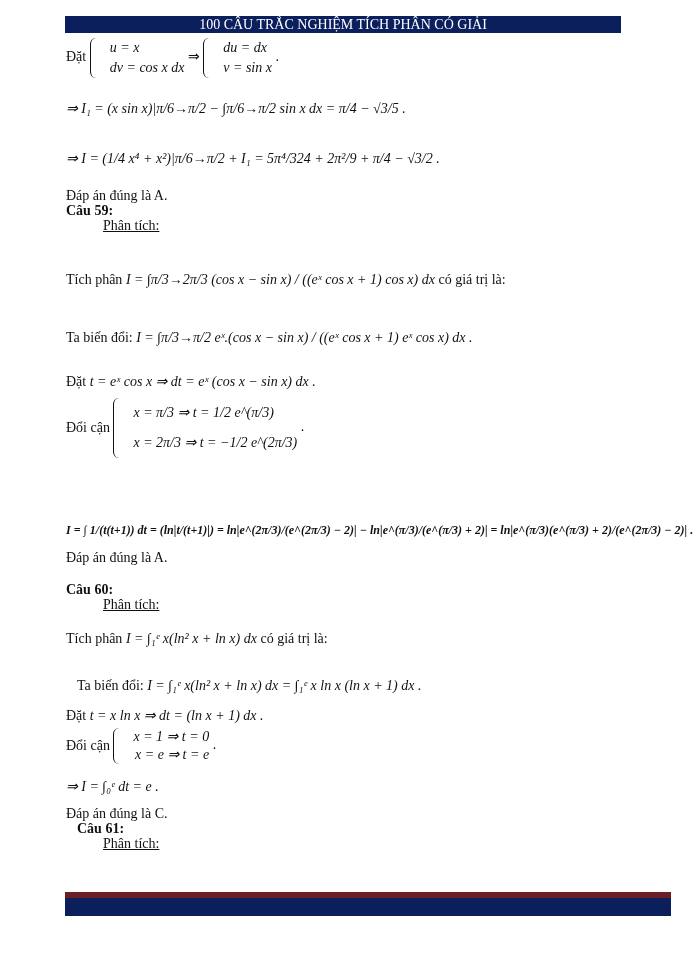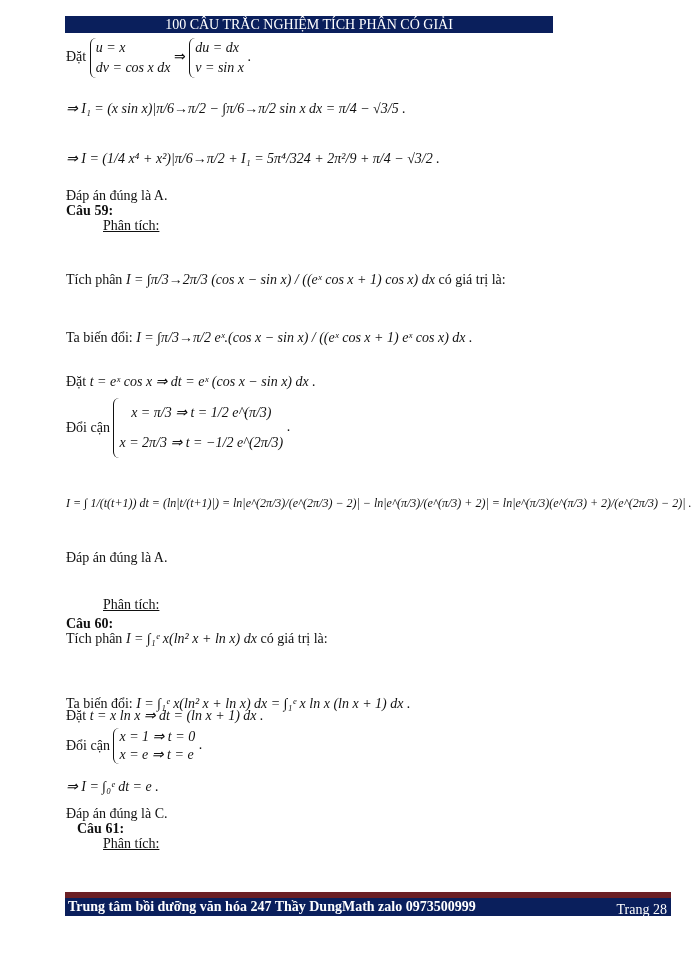--- a/index.html
+++ b/index.html
@@ -1,29 +1,29 @@
 <!DOCTYPE html>
 <html><head>
 <meta charset="utf-8">
 <style>
   html, body { margin:0; padding:0; background:#ffffff; }
   body { width:700px; height:960px; position:relative; overflow:hidden;
          font-family:"Liberation Serif", serif; color:#111; font-size:14px; }
-  .header-bar { position:absolute; left:65px; top:16px; width:488px; height:17px;
+  .header-bar { position:absolute; left:65px; top:16px; width:556px; height:17px;
                 background:#0a1f5c; color:#fff; text-align:center; font-size:14px; line-height:17px; }
   .footer-stripe { position:absolute; left:65px; top:892px; width:606px; height:6px; background:#6b1f24; }
   .footer-bar { position:absolute; left:65px; top:898px; width:606px; height:18px; background:#0a1f5c;
                 color:#fff; font-size:14px; line-height:18px; }
   .footer-left { position:absolute; left:3px; top:0; font-weight:bold; }
-  .footer-right { position:absolute; right:4px; top:3px; }
+  .footer-right { position:absolute; right:4px; top:16px; }
   .blk { position:absolute; left:66px; white-space:nowrap; }
   .m { font-style:italic; }
   .b { font-weight:bold; }
   .u { text-decoration:underline;margin-left:37px; }
-  .sys { display:inline-block; vertical-align:middle; border-left:1px solid #111; border-radius:6px 0 0 6px; padding-left:5px; line-height:20px; }
+  .sys { display:inline-block; vertical-align:middle; border-left:1px solid #111; border-radius:6px 0 0 6px; padding-left:19px; line-height:20px; }
 </style>
 </head>
 <body>
 
 <div class="header-bar">100 CÂU TRẮC NGHIỆM TÍCH PHÂN CÓ GIẢI</div>
 
 <div class="blk" style="top:38px;">
   <span>Đặt</span>
   <span class="sys m">
     <span>u = x</span><br>
@@ -50,53 +50,52 @@
 <div class="blk" style="top:330px;">
   <span>Ta biến đổi:</span>
   <span class="m">I = ∫π/3→π/2 eˣ.(cos x − sin x) / ((eˣ cos x + 1) eˣ cos x) dx .</span>
 </div>
 <div class="blk" style="top:373px;">
   <span>Đặt</span>
   <span class="m">t = eˣ cos x ⇒ dt = eˣ (cos x − sin x) dx .</span>
 </div>
 <div class="blk" style="top:398px;">
   <span style="vertical-align:middle;">Đổi cận</span>
-  <span class="sys m" style="line-height:30px;text-align:center;">
+  <span class="sys m" style="line-height:30px;">
     <span>x = π/3 ⇒ t = 1/2 e^(π/3)</span><br>
     <span>x = 2π/3 ⇒ t = −1/2 e^(2π/3)</span>
   </span> .
 </div>
-<div class="blk m" style="top:496px; font-size:12px;">I = ∫ 1/(t(t+1)) dt = (ln|t/(t+1)|) = ln|e^(2π/3)/(e^(2π/3) − 2)| − ln|e^(π/3)/(e^(π/3) + 2)| = ln|e^(π/3)(e^(π/3) + 2)/(e^(2π/3) − 2)| .</div>
+<div class="blk m" style="top:523px; font-size:12px;font-weight:bold;">I = ∫ 1/(t(t+1)) dt = (ln|t/(t+1)|) = ln|e^(2π/3)/(e^(2π/3) − 2)| − ln|e^(π/3)/(e^(π/3) + 2)| = ln|e^(π/3)(e^(π/3) + 2)/(e^(2π/3) − 2)| .</div>
 <div class="blk" style="top:550px;">Đáp án đúng là A.</div>
 
-<div class="blk b" style="top:616px;text-align:right;">Câu 60:</div>
+<div class="blk b" style="top:582px;text-align:right;">Câu 60:</div>
 <div class="blk u" style="top:597px;">Phân tích:</div>
 <div class="blk" style="top:624px;margin-top:7px;">
   <span>Tích phân</span>
   <span class="m">I = ∫₁ᵉ x(ln² x + ln x) dx</span>
   <span>có giá trị là:</span>
 </div>
-<div class="blk" style="top:696px;">
+<div class="blk" style="top:678px;margin-left:11px;">
   <span>Ta biến đổi:</span>
   <span class="m">I = ∫₁ᵉ x(ln² x + ln x) dx = ∫₁ᵉ x ln x (ln x + 1) dx .</span>
 </div>
 <div class="blk" style="top:707px;">
   <span>Đặt</span>
   <span class="m">t = x ln x ⇒ dt = (ln x + 1) dx .</span>
 </div>
-<div class="blk" style="top:728px;">
+<div class="blk" style="top:728px;text-align:right;">
   <span style="vertical-align:middle;">Đổi cận</span>
   <span class="sys m" style="line-height:18px;">
     <span>x = 1 ⇒ t = 0</span><br>
     <span>x = e ⇒ t = e</span>
   </span> .
 </div>
 <div class="blk m" style="top:778px;">⇒ I = ∫₀ᵉ dt = e .</div>
 <div class="blk" style="top:806px;">Đáp án đúng là C.</div>
 
 <div class="blk b" style="top:821px;margin-left:11px;">Câu 61:</div>
 <div class="blk u" style="top:836px;">Phân tích:</div>
 
 <div class="footer-stripe"></div>
 <div class="footer-bar">
-  <span class="footer-left">Trung tâm bồi dưỡng văn hóa 247 Thầy DungMath zalo 0973500999</span>
   <span class="footer-right">Trang 28</span>
 </div>
 
 </body></html>

